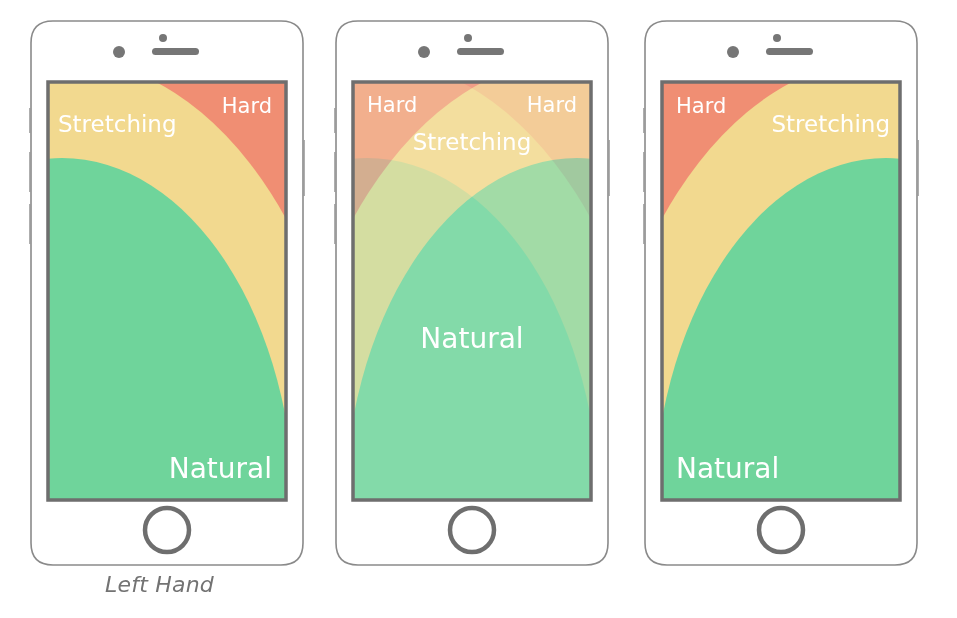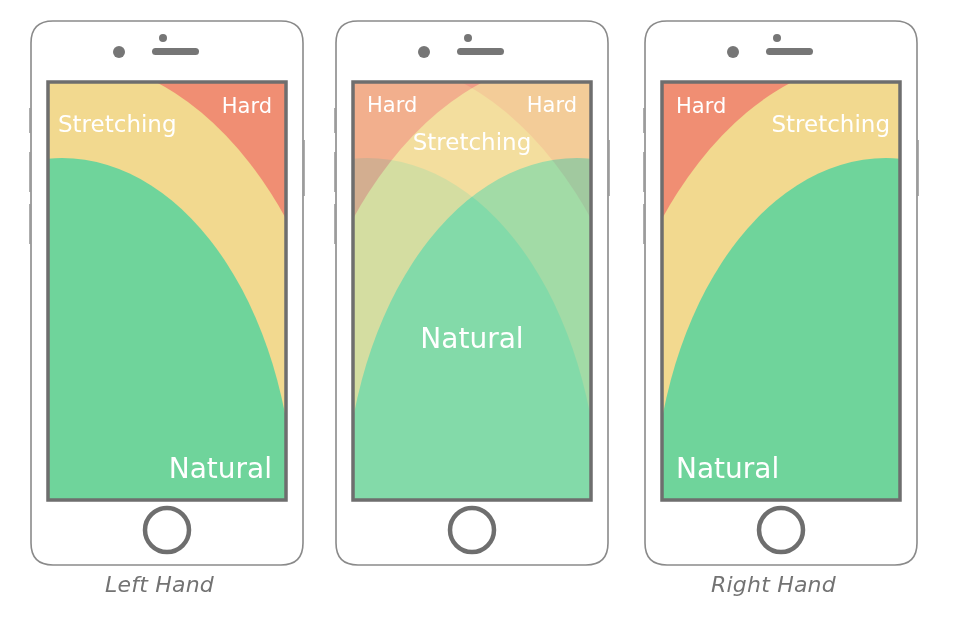--- a/index.html
+++ b/index.html
@@ -168,16 +168,15 @@
         <ellipse cx="272" cy="518" rx="233" ry="360" fill="#6FD49B"></ellipse>
       </g>
       <rect x="48" y="82" width="238" height="418" fill="none" stroke="#6e6e6e" stroke-width="3.5"></rect>
 
       <text class="zone-label" x="62" y="113" font-size="21" text-anchor="start">Hard</text>
       <text class="zone-label" x="276" y="132" font-size="23" text-anchor="end">Stretching</text>
       <text class="zone-label" x="62" y="478" font-size="28" text-anchor="start">Natural</text>
 
       <circle cx="167" cy="530" r="22" fill="none" stroke="#6e6e6e" stroke-width="4.5"></circle>
     </svg>
-    <div class="caption">Right Hand</div>
   </div>
 
 </div>
 
 </body></html>

